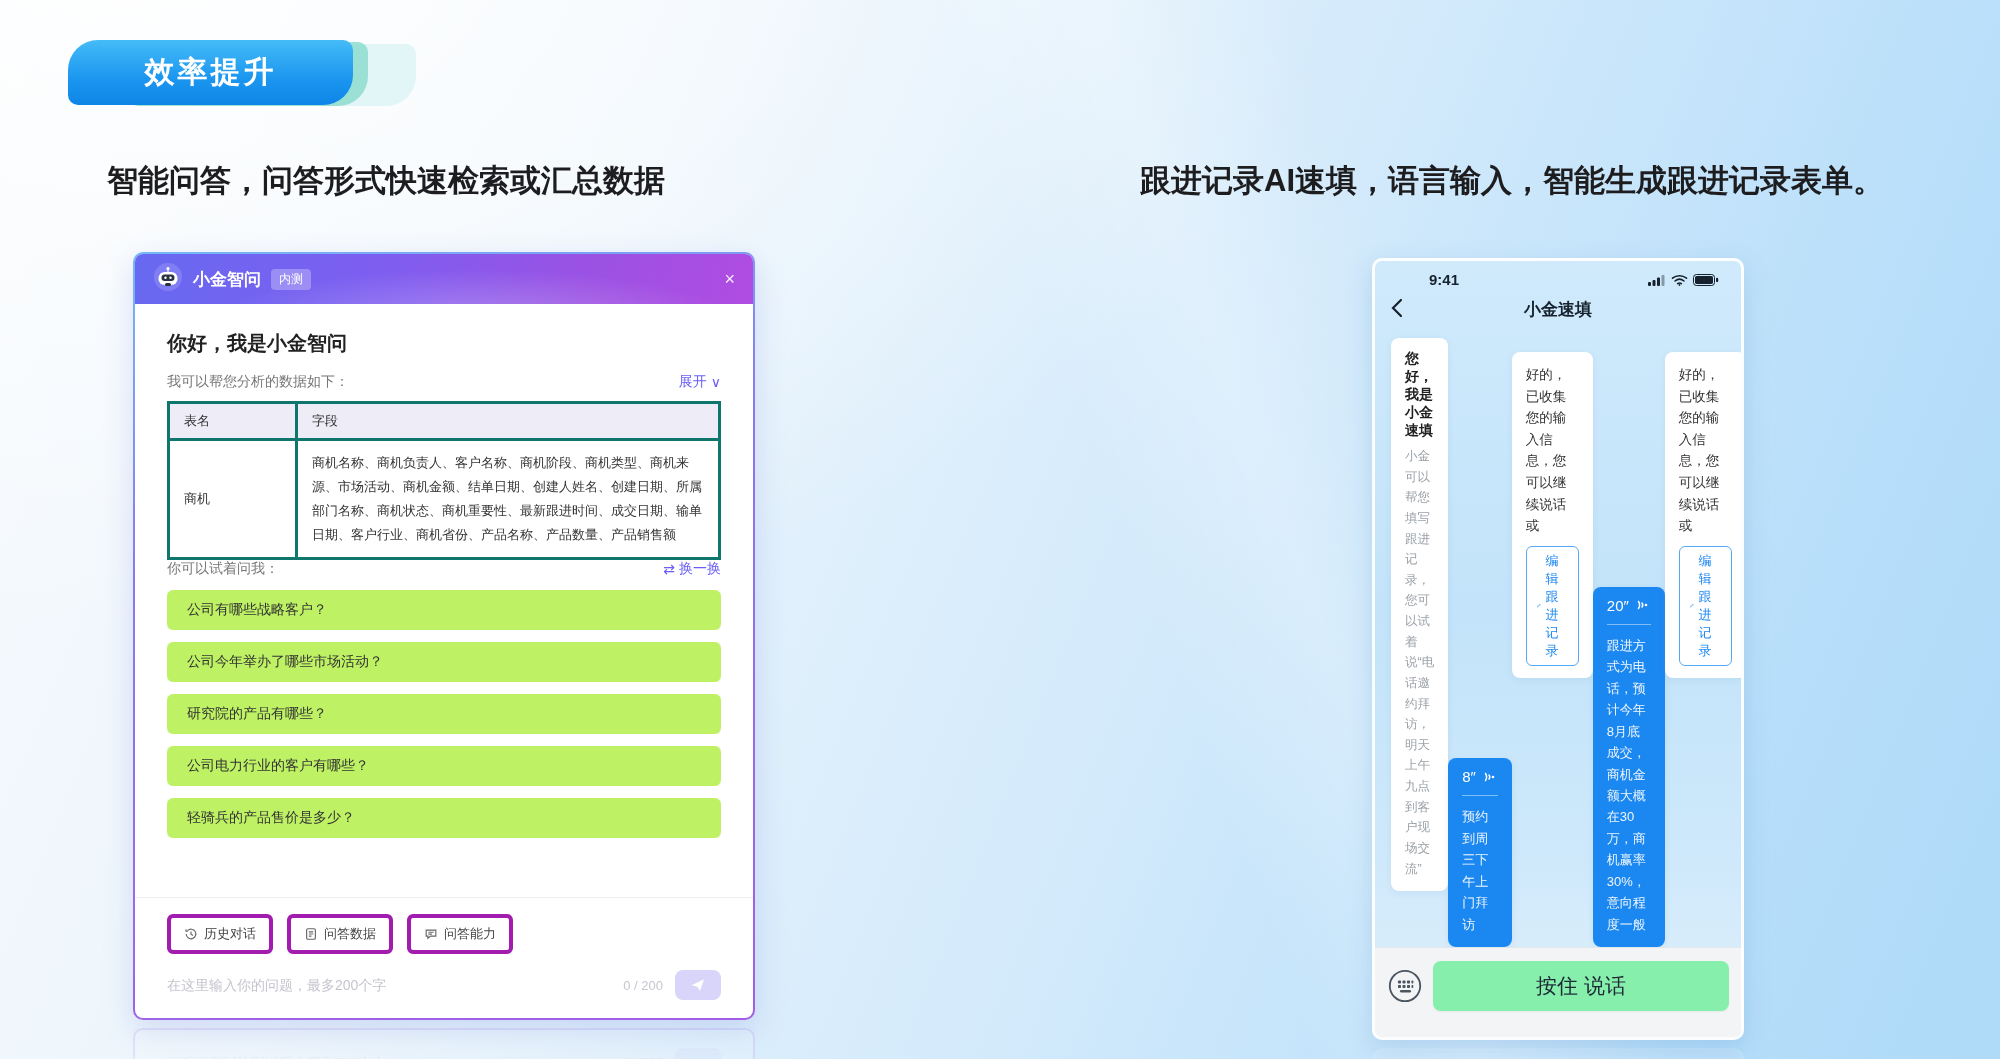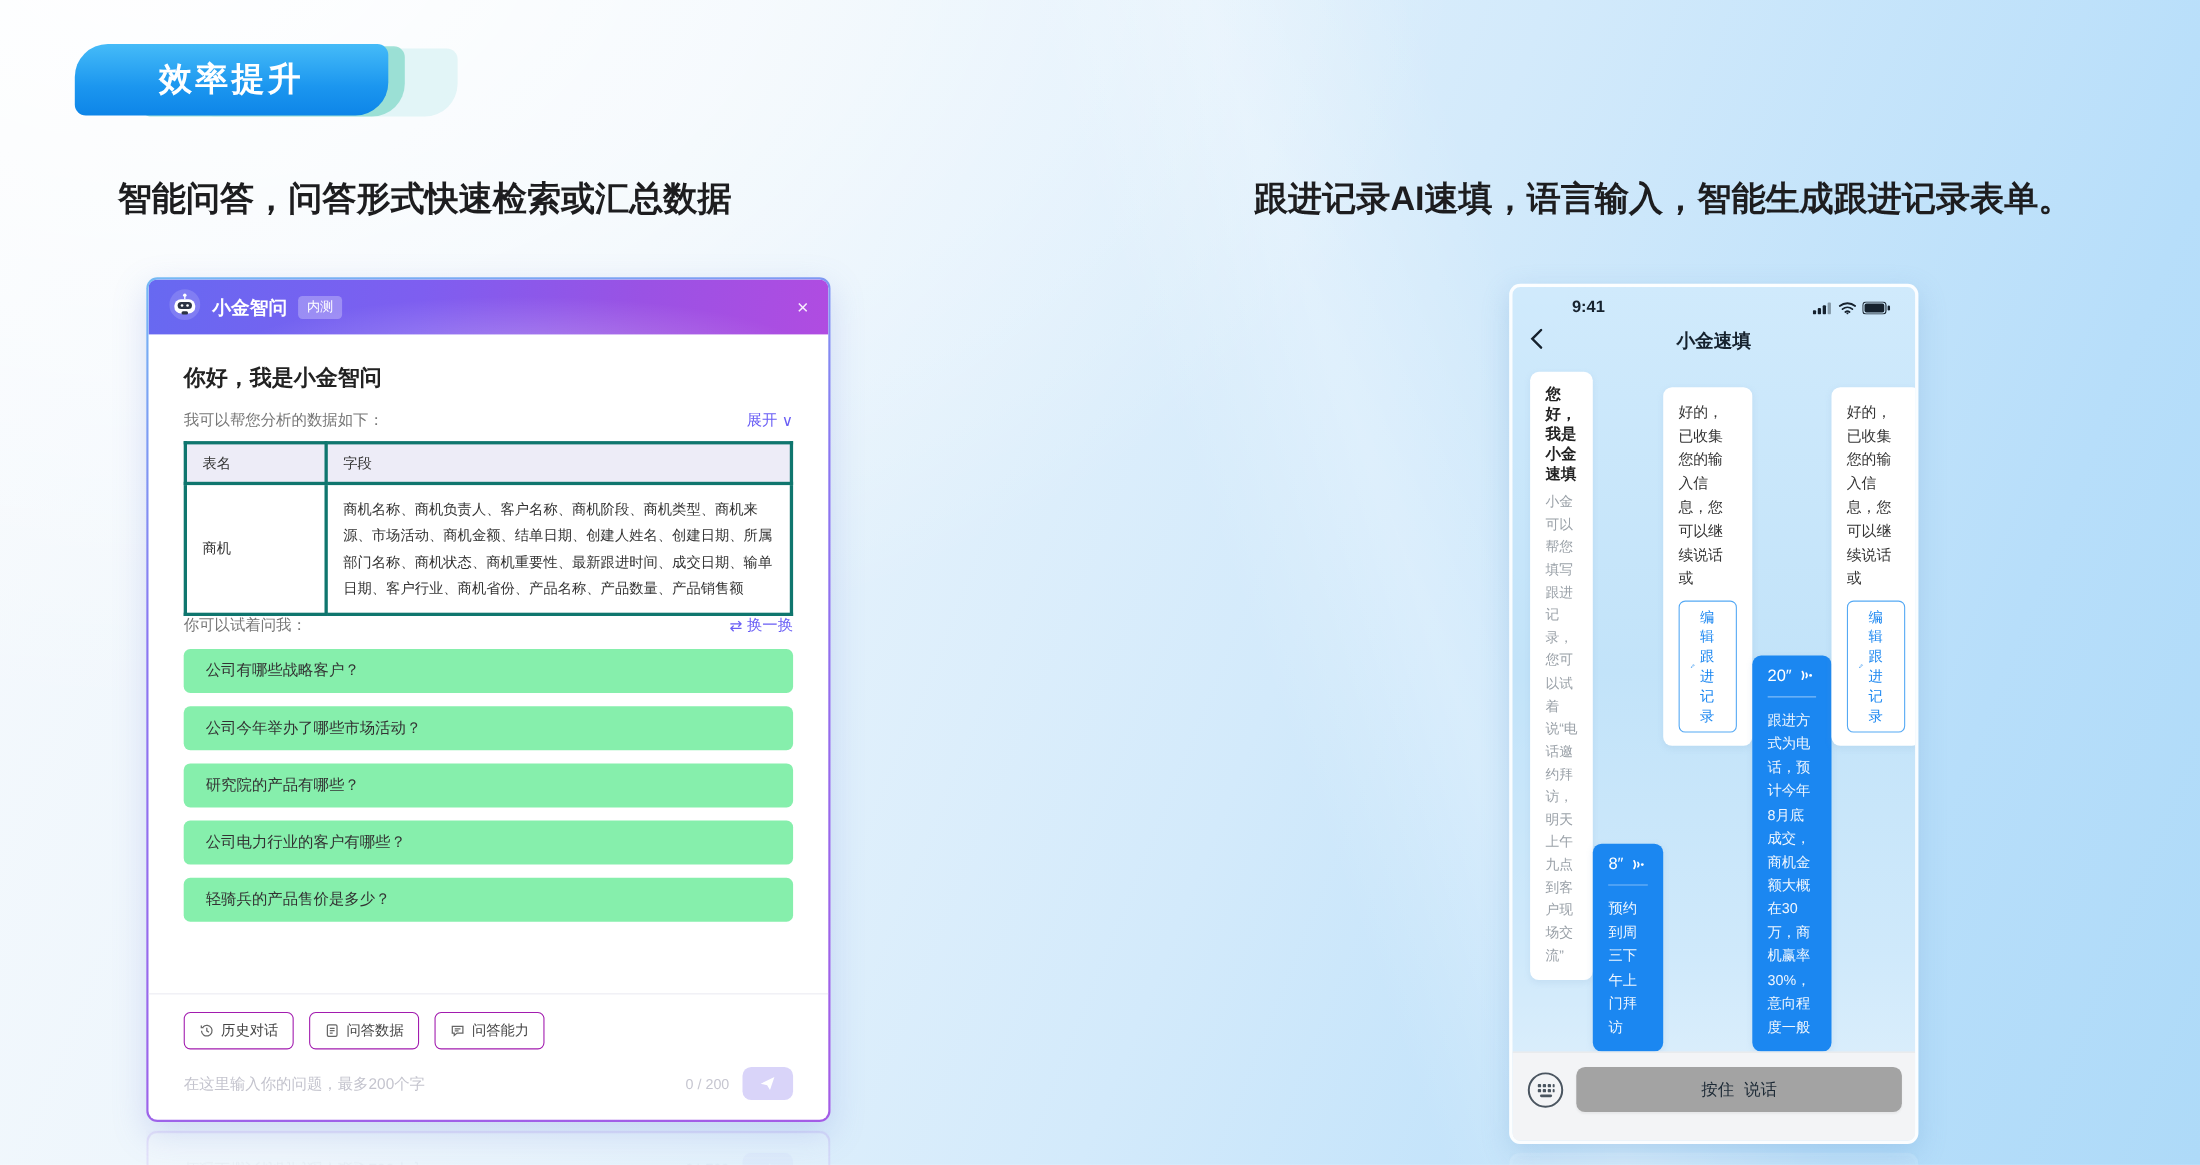--- a/index.html
+++ b/index.html
@@ -57,25 +57,25 @@
   .qa-row { display:flex; justify-content:space-between; align-items:center;
     font-size:14px; color:#777; }
   .link-purple { color:#6a5ef5; font-size:14px; cursor:pointer; display:flex; align-items:center; gap:4px; }
   .qa-table { width:100%; border-collapse:collapse; margin-top:10px; font-size:13px; color:#333; }
   .qa-table th, .qa-table td { border:3px solid #0f766e; text-align:left; padding:8px 14px; }
   .qa-table th { background:#edecf7; font-weight:normal; color:#333; }
   .qa-table th.col-name, .qa-table td.col-name { width:128px; }
   .qa-table td.fields { line-height:1.85; padding:10px 14px; }
   .try-row { margin-top:0; }
   .q-list { margin-top:12px; }
-  .q-item { background:#86efac; border-radius:6px; padding:11px 20px; font-size:14px;
+  .q-item { background:#bef264; border-radius:6px; padding:11px 20px; font-size:14px;
     color:#333; margin-bottom:12px; cursor:pointer; }
   .qa-footer { margin-top:auto; border-top:1px solid #ececf2; padding:16px 32px 18px; }
   .tab-row { display:flex; gap:14px; }
-  .tool-btn { display:flex; align-items:center; gap:6px; border:1px solid #a21caf;
+  .tool-btn { display:flex; align-items:center; gap:6px; border:4px solid #a21caf;
     border-radius:6px; padding:7px 13px; font-size:13px; color:#444; background:#fff; cursor:pointer; }
   .tool-btn svg { width:14px; height:14px; color:#666; }
   .input-row { display:flex; align-items:center; margin-top:16px; }
   .qa-input { flex:1; border:none; outline:none; font-size:14px; color:#333; background:transparent; }
   .qa-input::placeholder { color:#c4c4ce; }
   .char-count { color:#c6c6d0; font-size:13px; margin:0 12px 0 10px; white-space:nowrap; }
   .send-btn { width:46px; height:30px; background:#d9d4f9; border-radius:8px;
     display:flex; align-items:center; justify-content:center; cursor:pointer; }
 
   
@@ -106,23 +106,23 @@
   .voice-text { font-size:13px; color:#eef6ff; line-height:1.65; }
   .v1 { width:194px; }
   .v2 { width:319px; }
   .edit-btn { display:inline-flex; align-items:center; gap:5px; margin-top:9px;
     border:1px solid #55a9f4; color:#1b87f1; font-size:13px; border-radius:6px;
     padding:5px 10px; background:#fff; cursor:pointer; }
   .phone-bottom { background:#f3f4f6; border-top:1px solid #e4e7ea;
     padding:13px 12px 26px; display:flex; align-items:center; gap:10px; }
   .kb-icon { width:36px; height:36px; flex:0 0 36px; cursor:pointer; display:flex;
     align-items:center; justify-content:center; }
-  .hold-btn { flex:1; background:#a3a3a3; border-radius:8px; text-align:center;
-    padding:11px 0; font-size:15px; color:#1d2a36; cursor:pointer;
-    box-shadow:0 1px 2px rgba(0,0,0,0.05);font-family:Liberation Mono, monospace; }
+  .hold-btn { flex:1; background:#86efac; border-radius:8px; text-align:center;
+    padding:11px 0; font-size:21px; color:#1d2a36; cursor:pointer;
+    box-shadow:0 1px 2px rgba(0,0,0,0.05); }
 </style>
 </head>
 <body>
 
 <div class="canvas">
 
   <div class="badge-wrap">
     <div class="badge-accent2"></div>
     <div class="badge-accent"></div>
     <div class="badge">效率提升</div>

